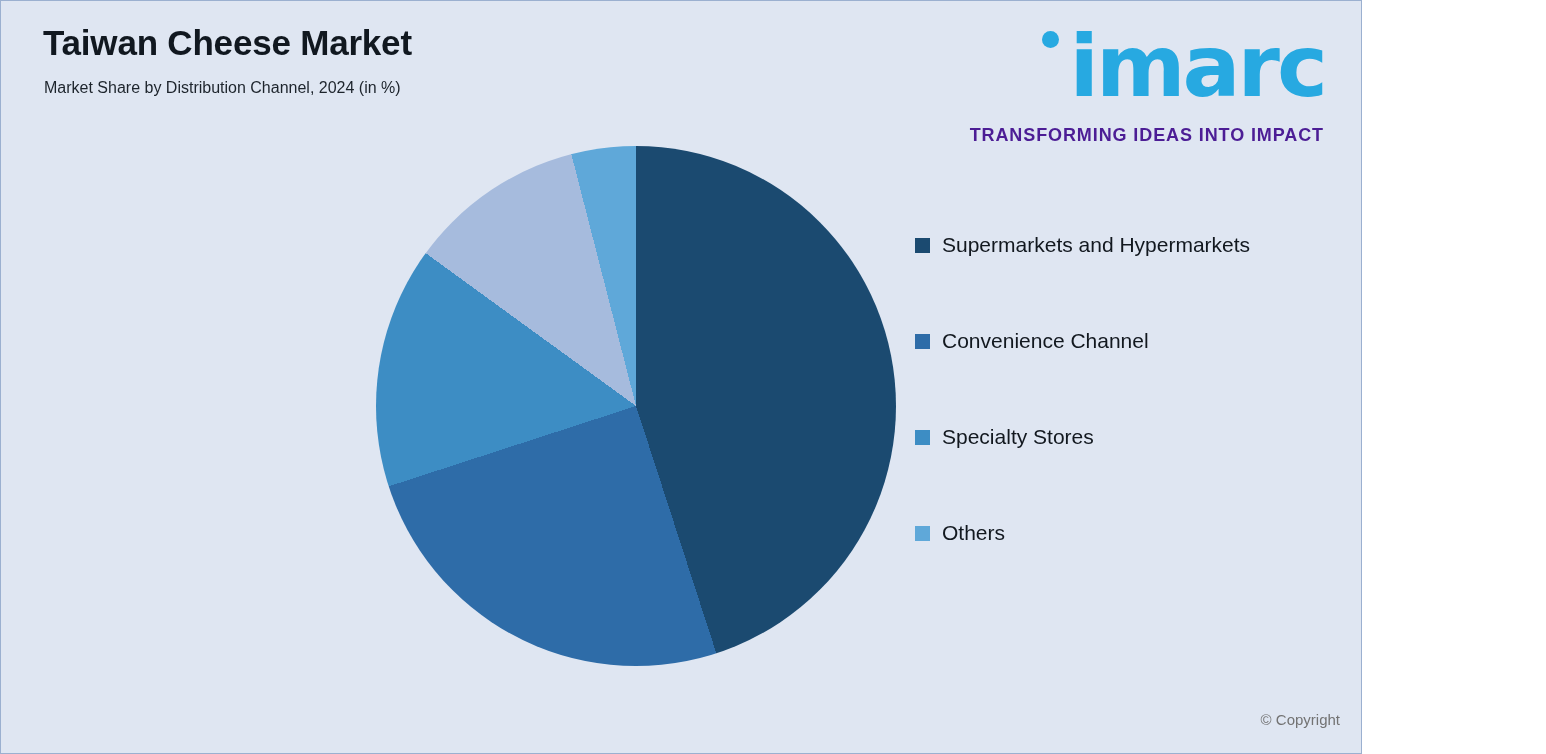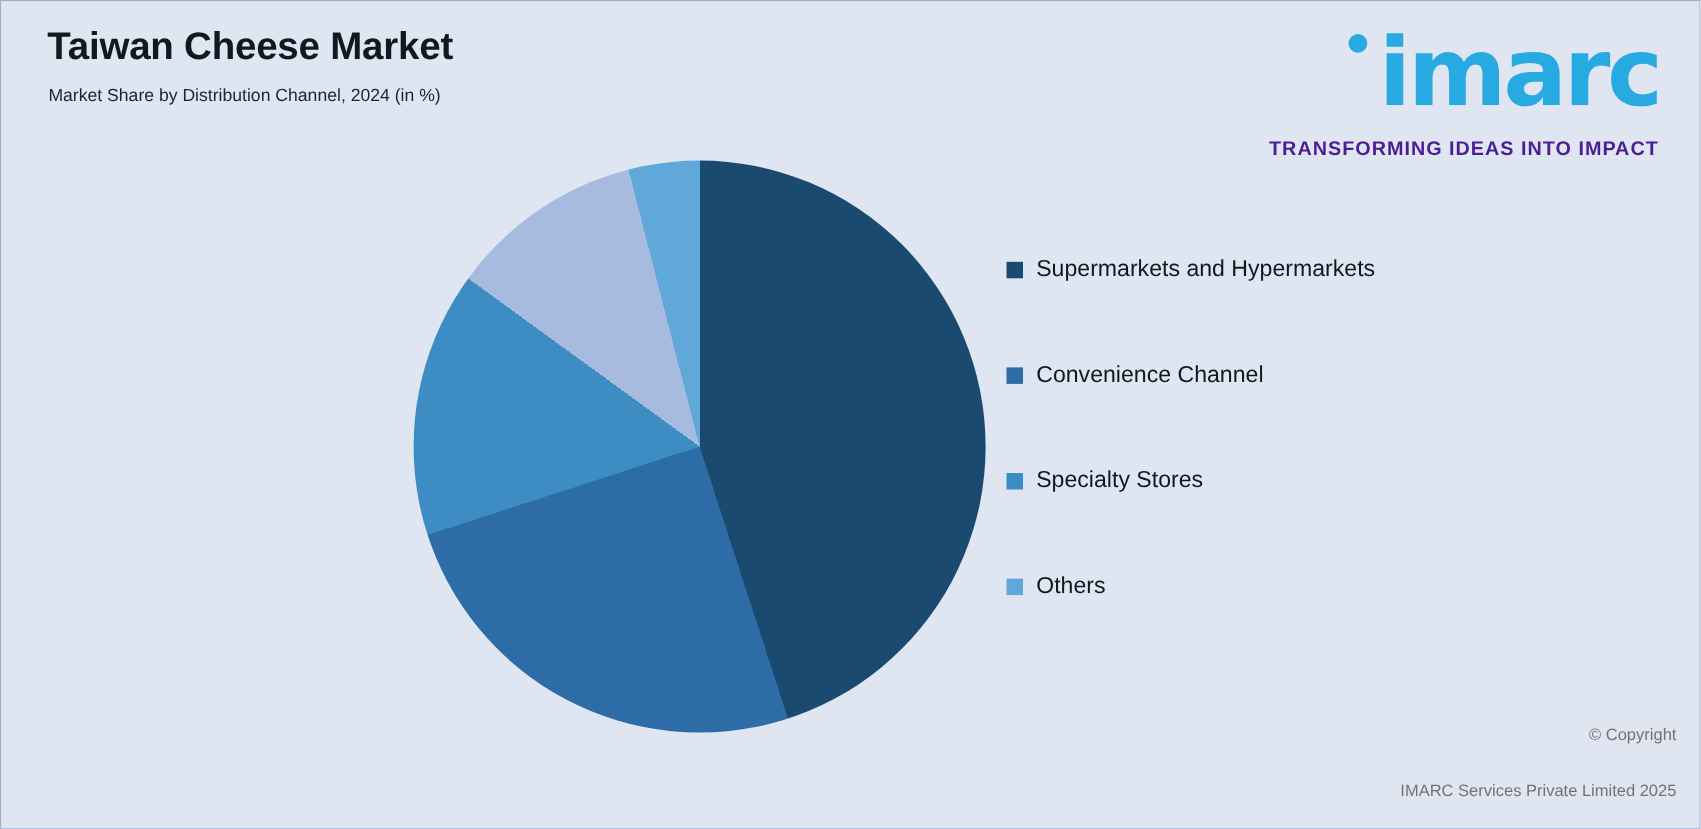--- a/index.html
+++ b/index.html
@@ -4,21 +4,21 @@
 <style>
   * { box-sizing: border-box; }
   html, body {
     margin: 0; padding: 0;
     width: 1546px; height: 754px;
     background: #ffffff;
     font-family: "Liberation Sans", sans-serif;
   }
   #page {
     position: relative;
-    width: 1546px;
+    width: 1362px;
     height: 754px;
     background: #dfe6f2;
     border: 1px solid #9bb0d0;
     overflow: hidden;
   }
   #title {
     position: absolute;
     left: 42px;
     top: 22px;
     font-size: 35px;
@@ -156,16 +156,15 @@
         <span class="legend-label">Specialty Stores</span>
       </div>
       <div class="legend-row">
         <span class="legend-swatch" style="background: rgb(95, 168, 217);"></span>
         <span class="legend-label">Others</span>
       </div>
     </div>
 
   <div id="copyright">
     <div>© Copyright</div>
-    <div>IMARC Services Private Limited 2025</div>
   </div>
 
 </div>
 
 </body></html>

